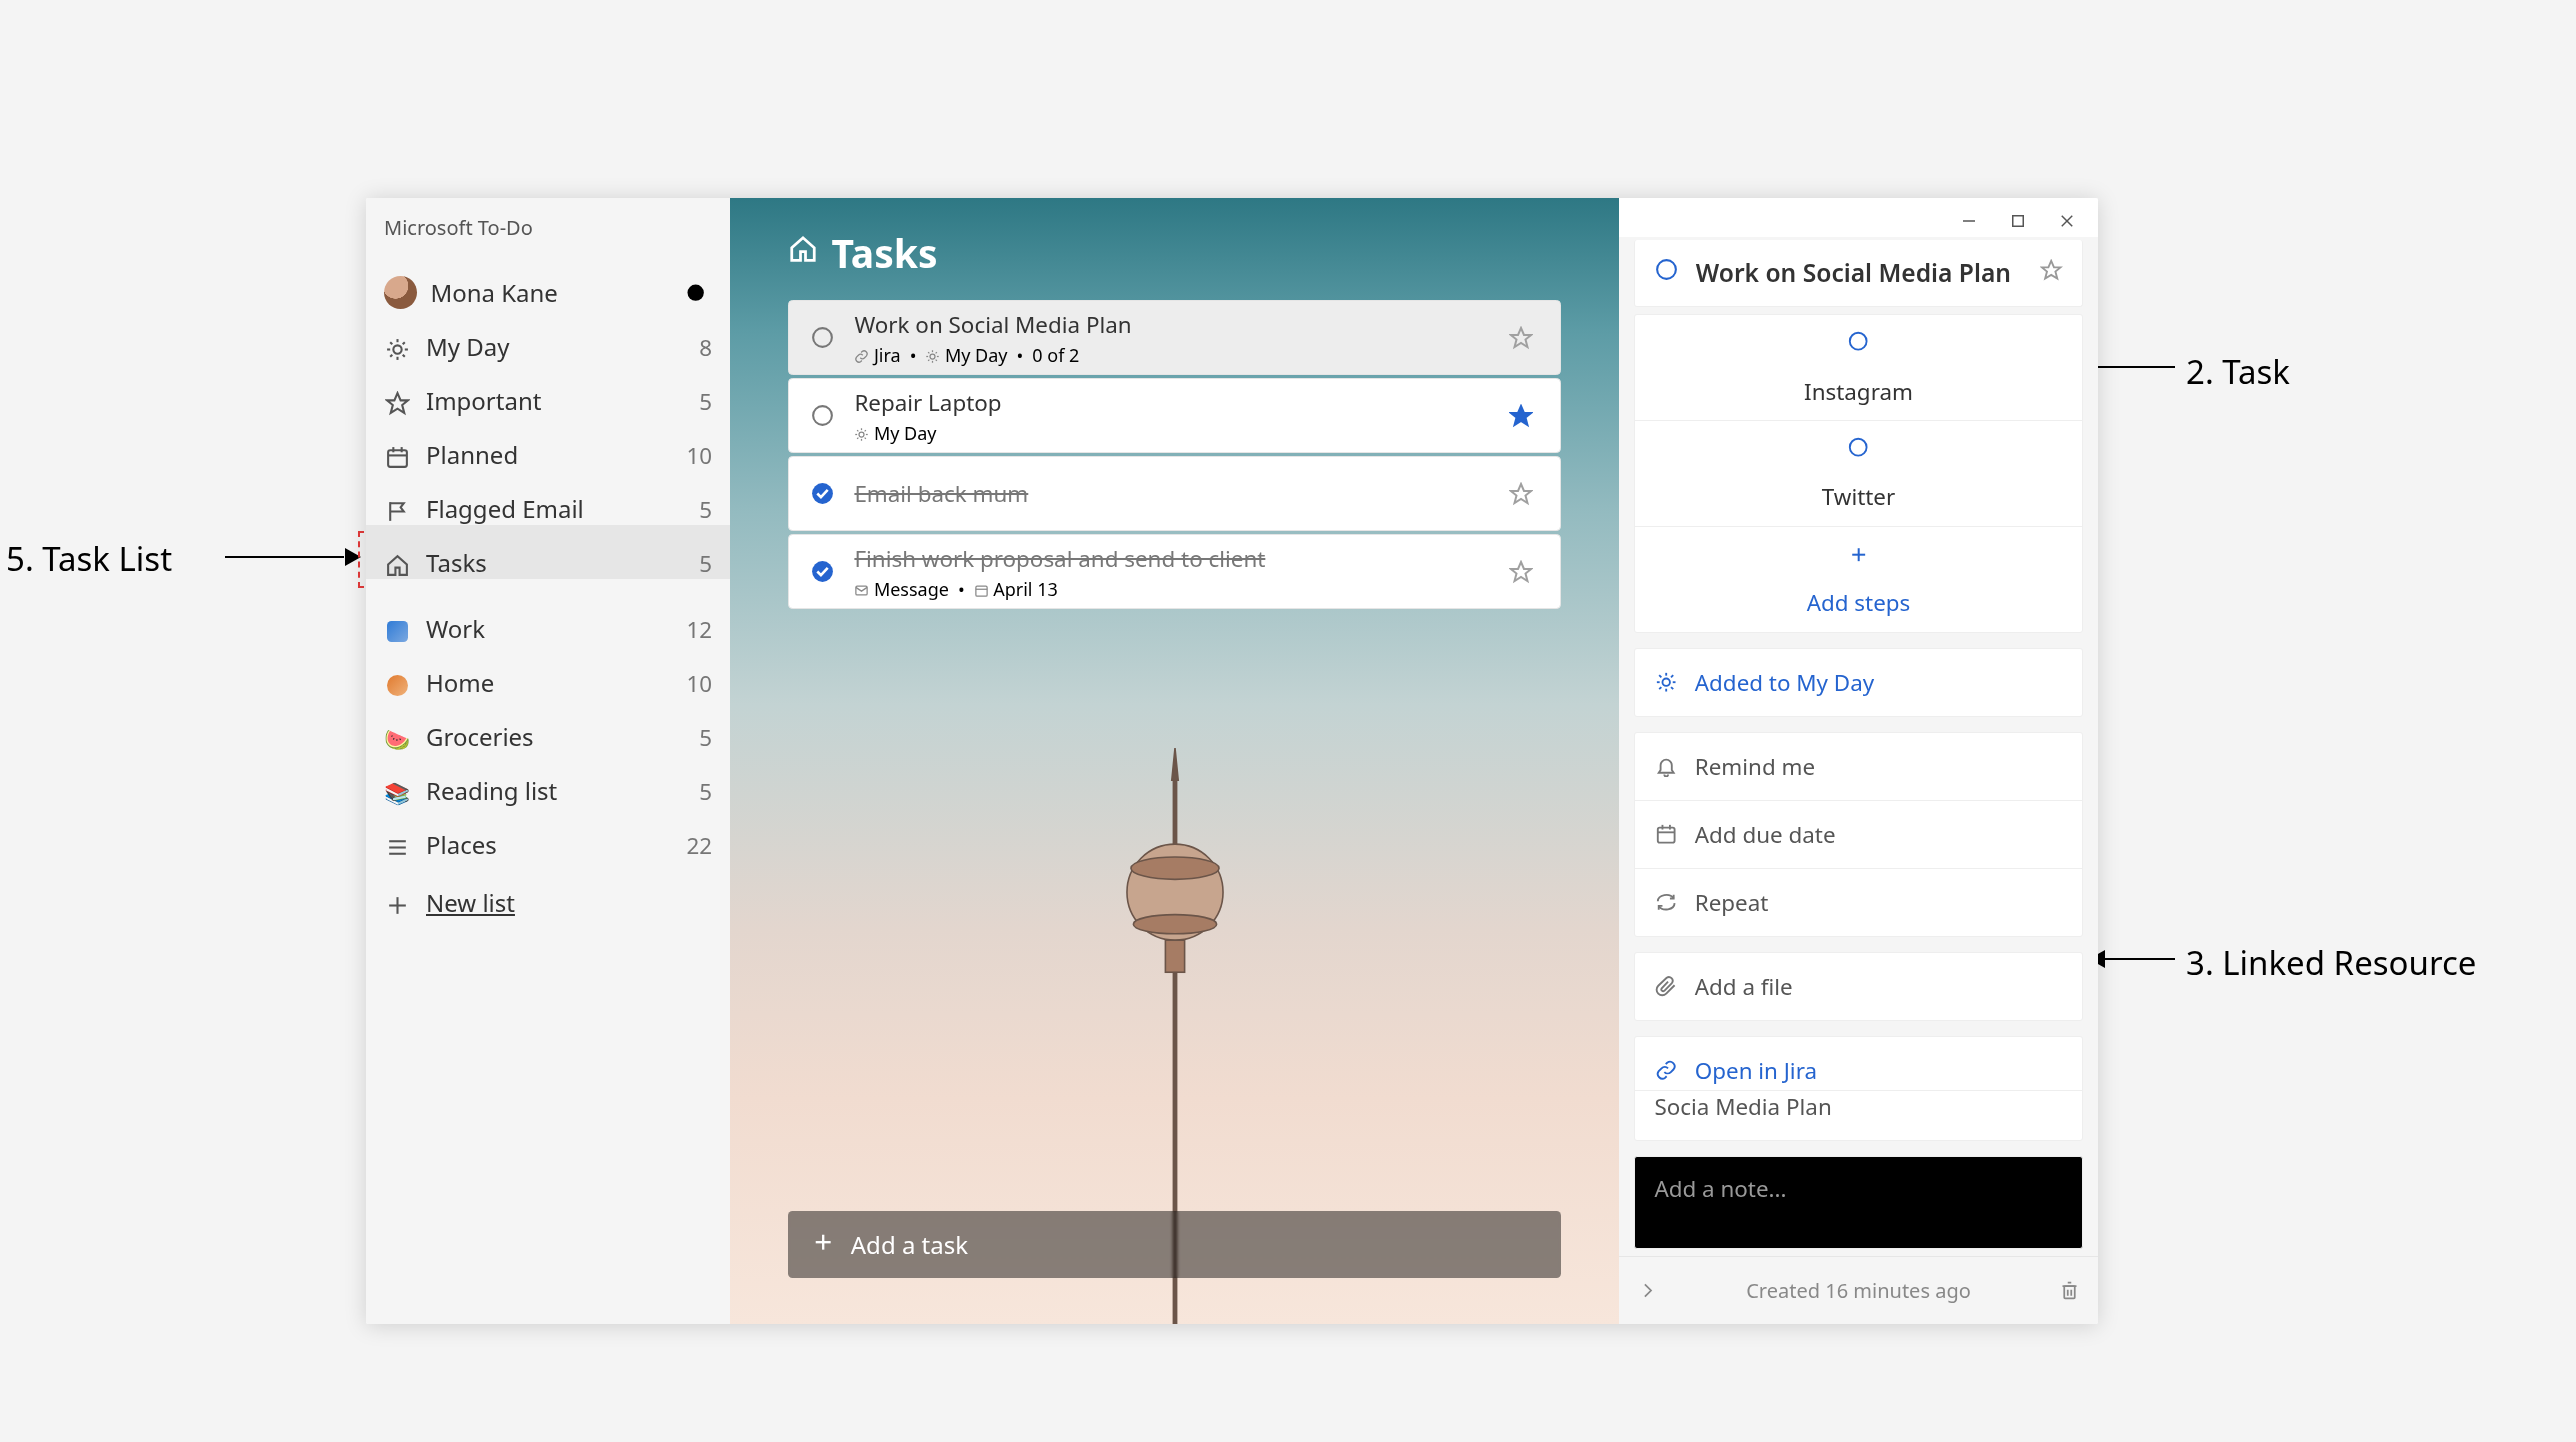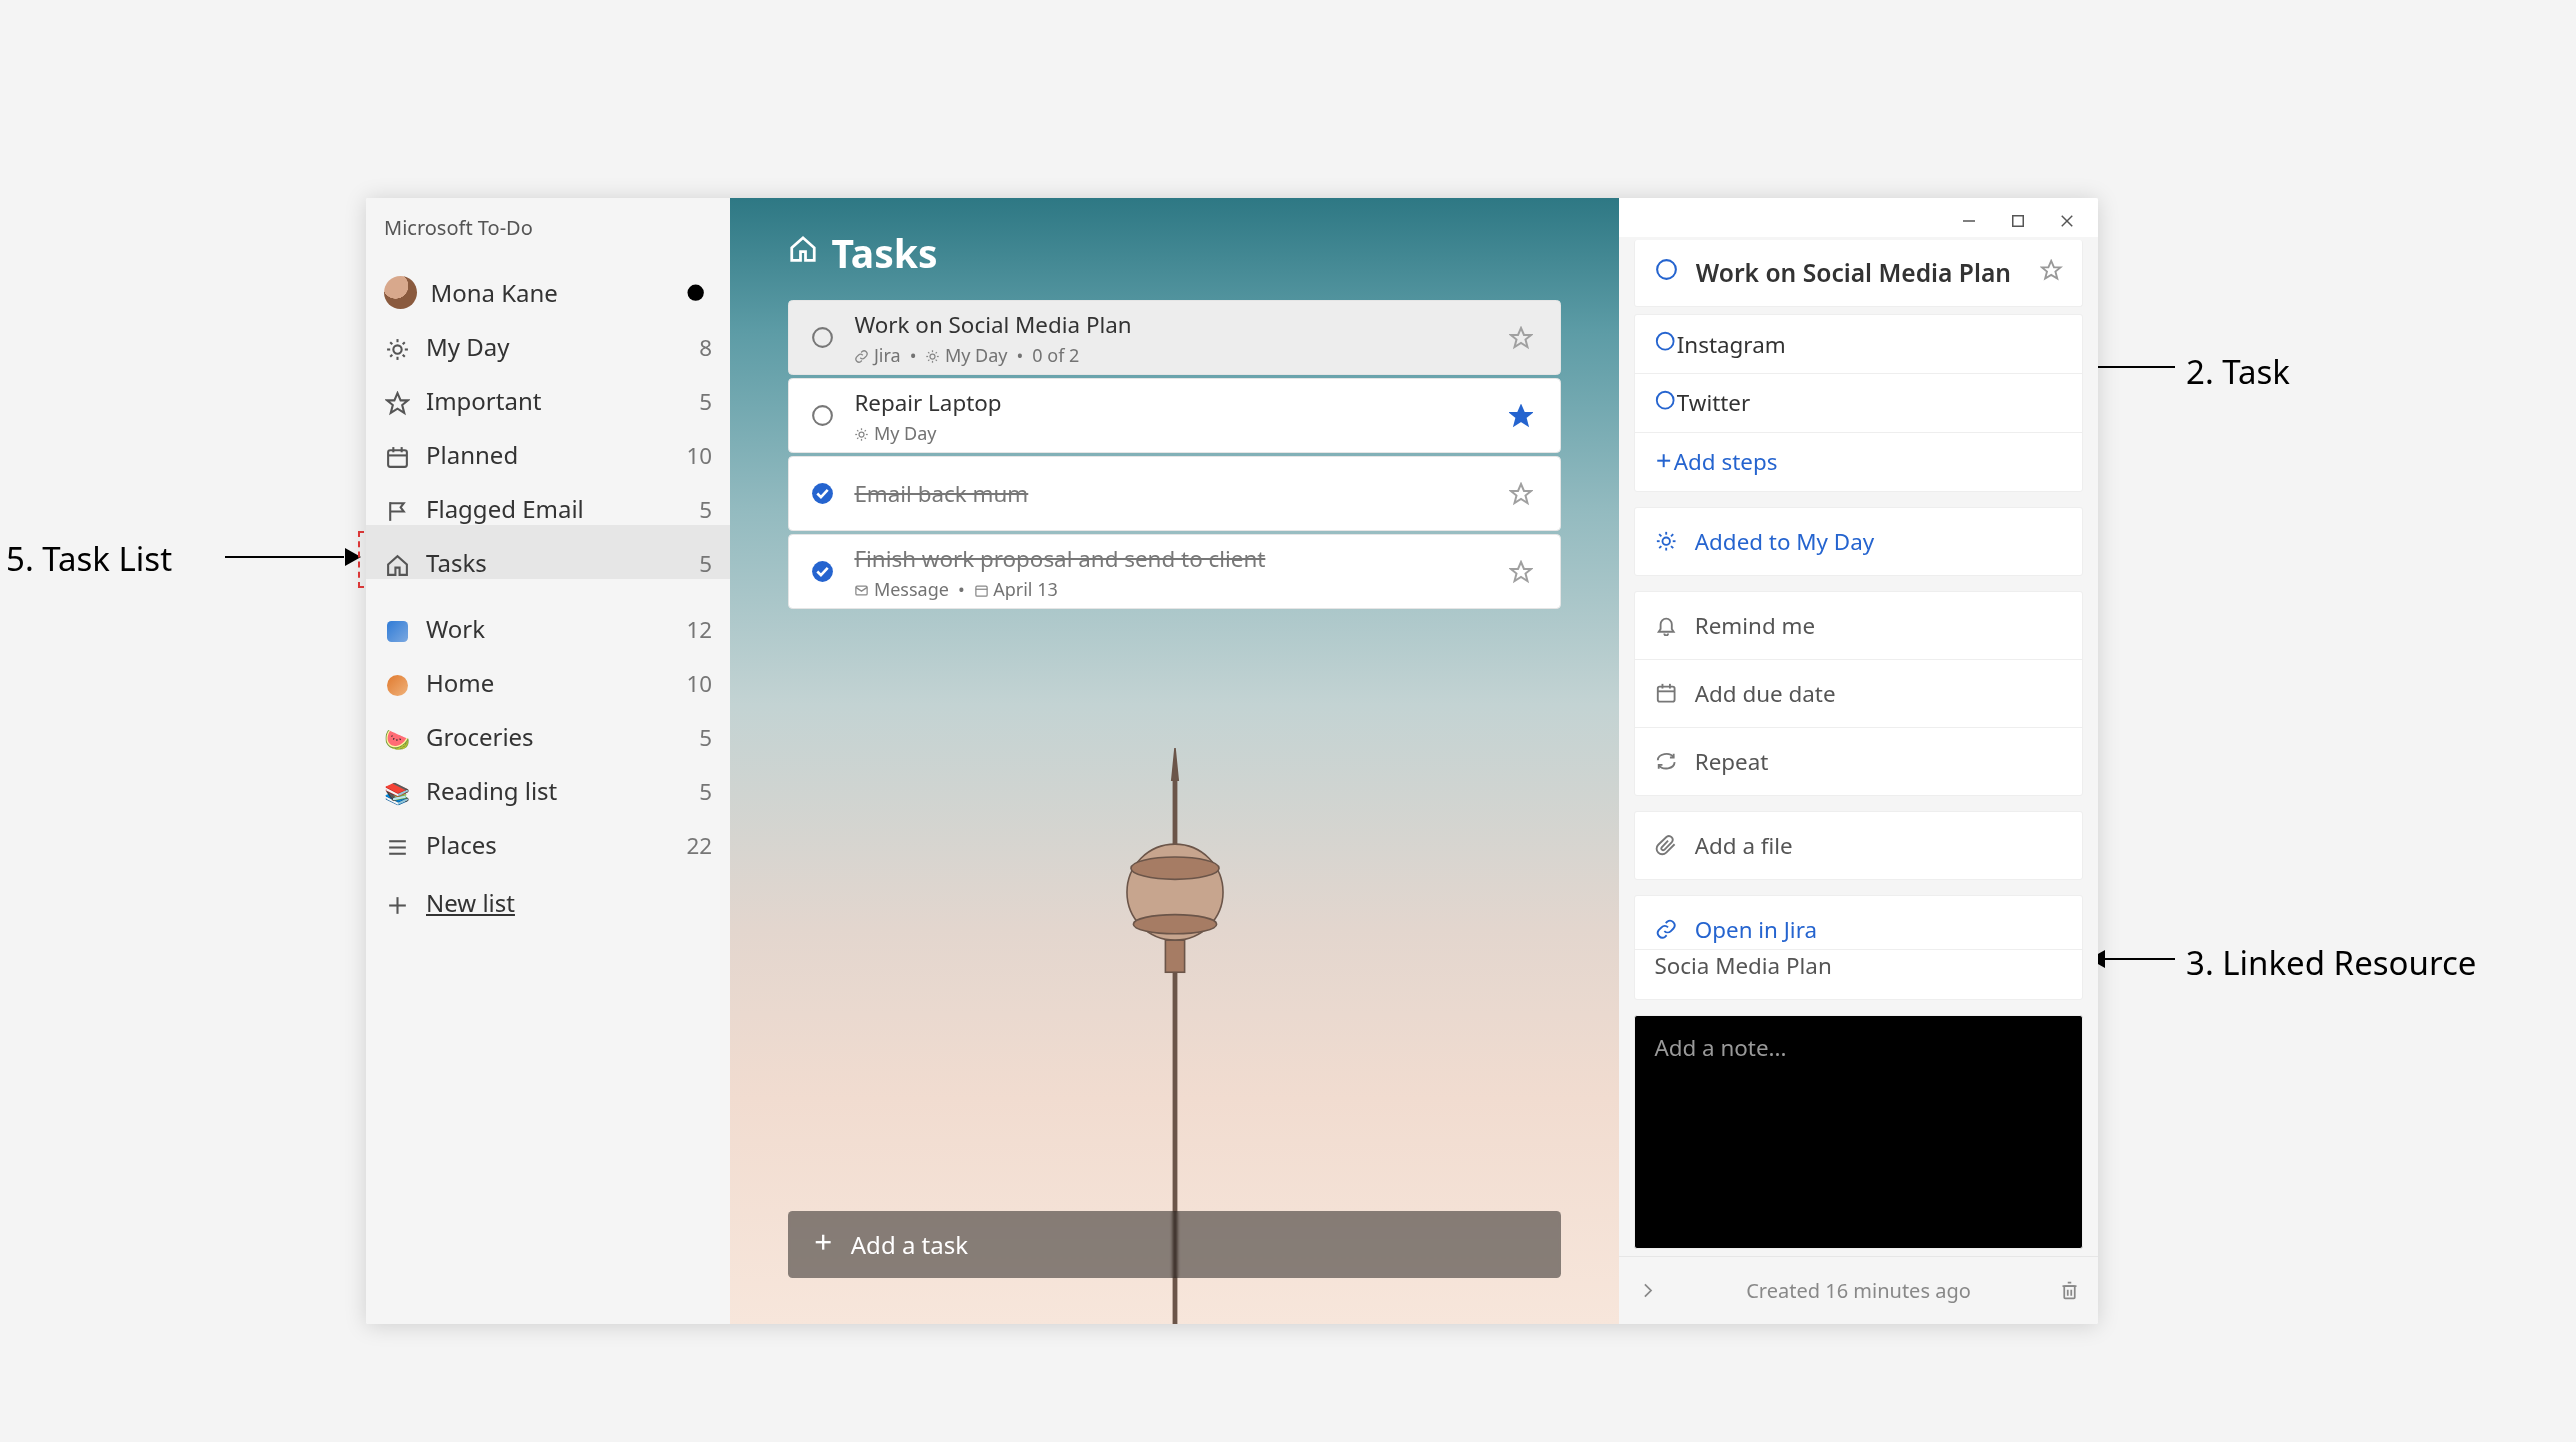--- a/index.html
+++ b/index.html
@@ -131,21 +131,21 @@
     display:flex;align-items:center;
     padding:0 27px 0 21px;
     gap:19.4px;
   }
   .task-card.selected{background:#EDEDED;}
   .task-check{width:25px;height:25px;flex:0 0 25px;}
   .task-check svg{width:25px;height:25px;}
   .task-body{flex:1;display:flex;flex-direction:column;gap:3px;}
   .task-title{font-size:22.4px;color:#333;}
   .task-title.done{text-decoration:line-through;color:#777;}
-  .task-meta{font-size:18px;color:#737373;display:flex;align-items:center;gap:9px;}
+  .task-meta{font-size:18px;color:#000000;display:flex;align-items:center;gap:9px;}
   .meta-sep::before{content:"•";margin-right:9px;}
   .task-star{width:25px;height:25px;flex:0 0 25px;color:#A0A0A0;display:flex;align-items:center;justify-content:center;}
   .task-star.active{color:var(--star-blue);}
   .task-star svg{width:24px;height:24px;}
 
   .add-task-bar{
     position:absolute;left:58px;right:58px;bottom:46px;
     background:rgba(0,0,0,.45);
     color:#fff;border-radius:4.5px;
     height:67px;display:flex;align-items:center;gap:16.4px;
@@ -177,22 +177,22 @@
   }
   .d-header{
     background:#fff;padding:16.4px 19.4px;display:flex;align-items:center;gap:16.4px;
     margin:0 15px;border-radius:3px;
     border:0.7px solid #EEE;border-top:none;
   }
   .d-header .circle svg{width:25px;height:25px;}
   .d-header .title{flex:1;font-weight:600;font-size:24.6px;}
   .d-header .star svg{width:22.4px;height:22.4px;stroke:#999;fill:none;stroke-width:2;}
   .step-row{
-    display:flex;align-items:center;gap:0;
-    padding:13.4px 19.4px;border-top:0.7px solid #EEE;
+    display:flex;align-items:center;gap:16px;
+    padding:13.4px 19.4px;border-top:0.7px solid #EEE;flex-direction:column;
   }
   .step-row:first-child{border-top:none;}
   .step-row .circle svg{width:22.4px;height:22.4px;}
   .step-add{color:var(--blue);}
   .step-add .plus svg{width:19.4px;height:19.4px;stroke:var(--blue);stroke-width:2.5;}
 
   .d-row{
     display:flex;align-items:center;gap:16.4px;
     padding:18px 19.4px;color:#555;
   }

